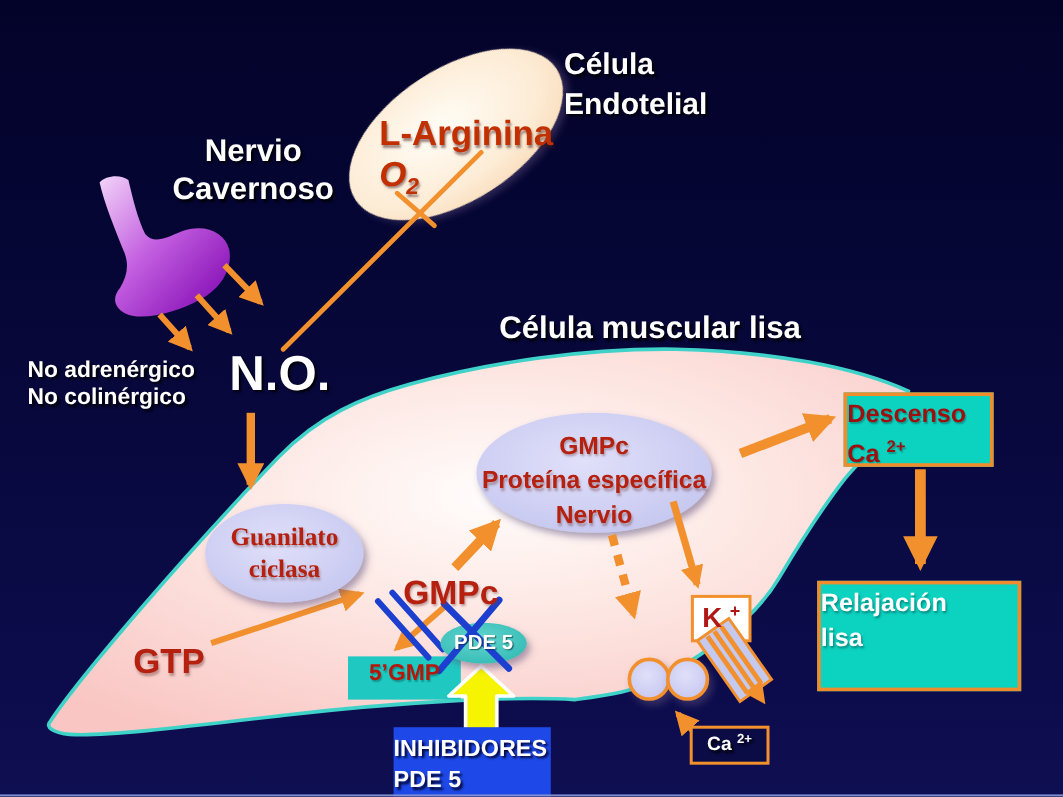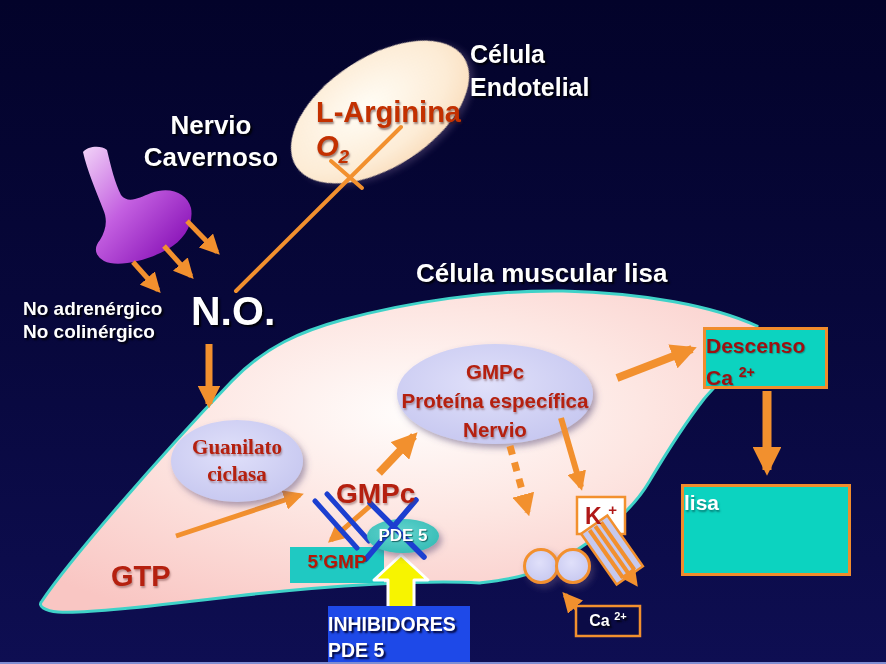--- a/index.html
+++ b/index.html
@@ -15,21 +15,21 @@
   .yellow{color:#ffff00;text-shadow:2px 2px 2px rgba(0,0,0,.95);}
   .center{text-align:center;}
   sup.sp{font-weight:bold;}
   .box{position:absolute;z-index:2;box-sizing:border-box;text-align:left;font-weight:bold;}
   #descenso-box{left:703px;top:327px;width:125px;height:62px;background:#0cd3c0;
     border:3px solid #f08c2c;color:#9e1010;font-size:21px;line-height:27px;padding-top:2px;
     text-shadow:1px 1px 1px rgba(0,60,60,.35);}
   #relajacion-box{left:681px;top:484px;width:170px;height:92px;background:#0cd3c0;
     border:3px solid #f08c2c;color:#ffffff;font-size:21px;line-height:28.5px;padding-top:2px;
     text-shadow:1px 2px 2px rgba(0,70,70,.55);}
-  #inhibidores-box{left:328px;top:606px;width:142px;height:58px;background:#1e49e8;
+  #inhibidores-box{left:328px;top:606px;width:131px;height:58px;background:#1e49e8;
     color:#ffffff;font-size:19.5px;line-height:26px;padding-top:5px;
     text-shadow:2px 2px 2px rgba(0,0,40,.9);}
   #bottom-line{position:absolute;left:0;bottom:0;width:886px;height:2px;background:#7f8ed2;z-index:4;}
 </style>
 </head>
 <body>
 
 <div id="stage">
 
   <svg id="shapes" width="886" height="664" viewBox="0 0 886 664">
@@ -164,21 +164,21 @@
     <div>Guanilato</div>
     <div>ciclasa</div>
   </div>
 
   <div class="t red center" style="left:375px;top:357px;width:240px;font-size:20.5px;line-height:29px;">
     <div>GMPc</div>
     <div>Proteína específica</div>
     <div>Nervio</div>
   </div>
 
-  <div class="t red" style="left:111px;top:560px;font-size:29px;">GTP</div>
+  <div class="t red" style="left:111px;top:536px;font-size:29px;">GTP</div>
 
   <div class="t red" style="left:336px;top:478px;font-size:28px;">GMPc</div>
 
   <div class="t center" style="left:290px;top:551px;width:94px;font-size:19px;color:#b51808;text-shadow:1px 1px 1px rgba(0,80,80,.4);">5’GMP</div>
 
   <div class="t white center" style="left:367px;top:526px;width:72px;font-size:17px;text-shadow:1px 1px 1px rgba(0,60,60,.7);">PDE 5</div>
 
   <div class="t center" style="left:579px;top:501px;width:44px;font-size:23px;color:#b01818;">
     <span>K</span> <sup class="sp" style="font-size:15px;">+</sup>
   </div>
@@ -188,20 +188,21 @@
   </div>
 
   <div class="box" id="descenso-box">
     <div>Descenso</div>
     <div>
       <span>Ca</span> <sup class="sp" style="font-size:14px;">2+</sup>
     </div>
   </div>
 
   <div class="box" id="relajacion-box">
+    <div>Relajación</div>
     <div>lisa</div>
   </div>
 
   <div class="box" id="inhibidores-box">
     <div>INHIBIDORES</div>
     <div>PDE 5</div>
   </div>
 
   <div id="bottom-line"></div>
 </div>

